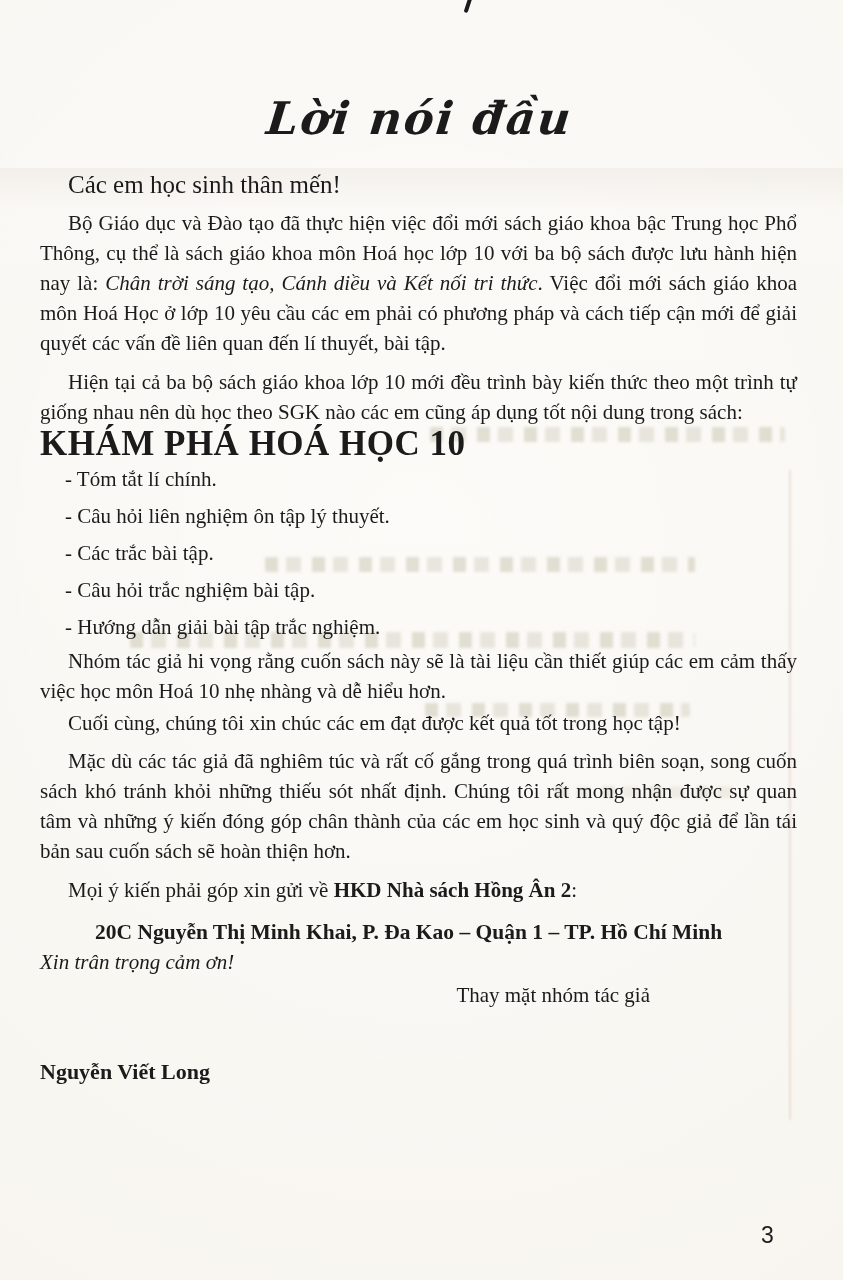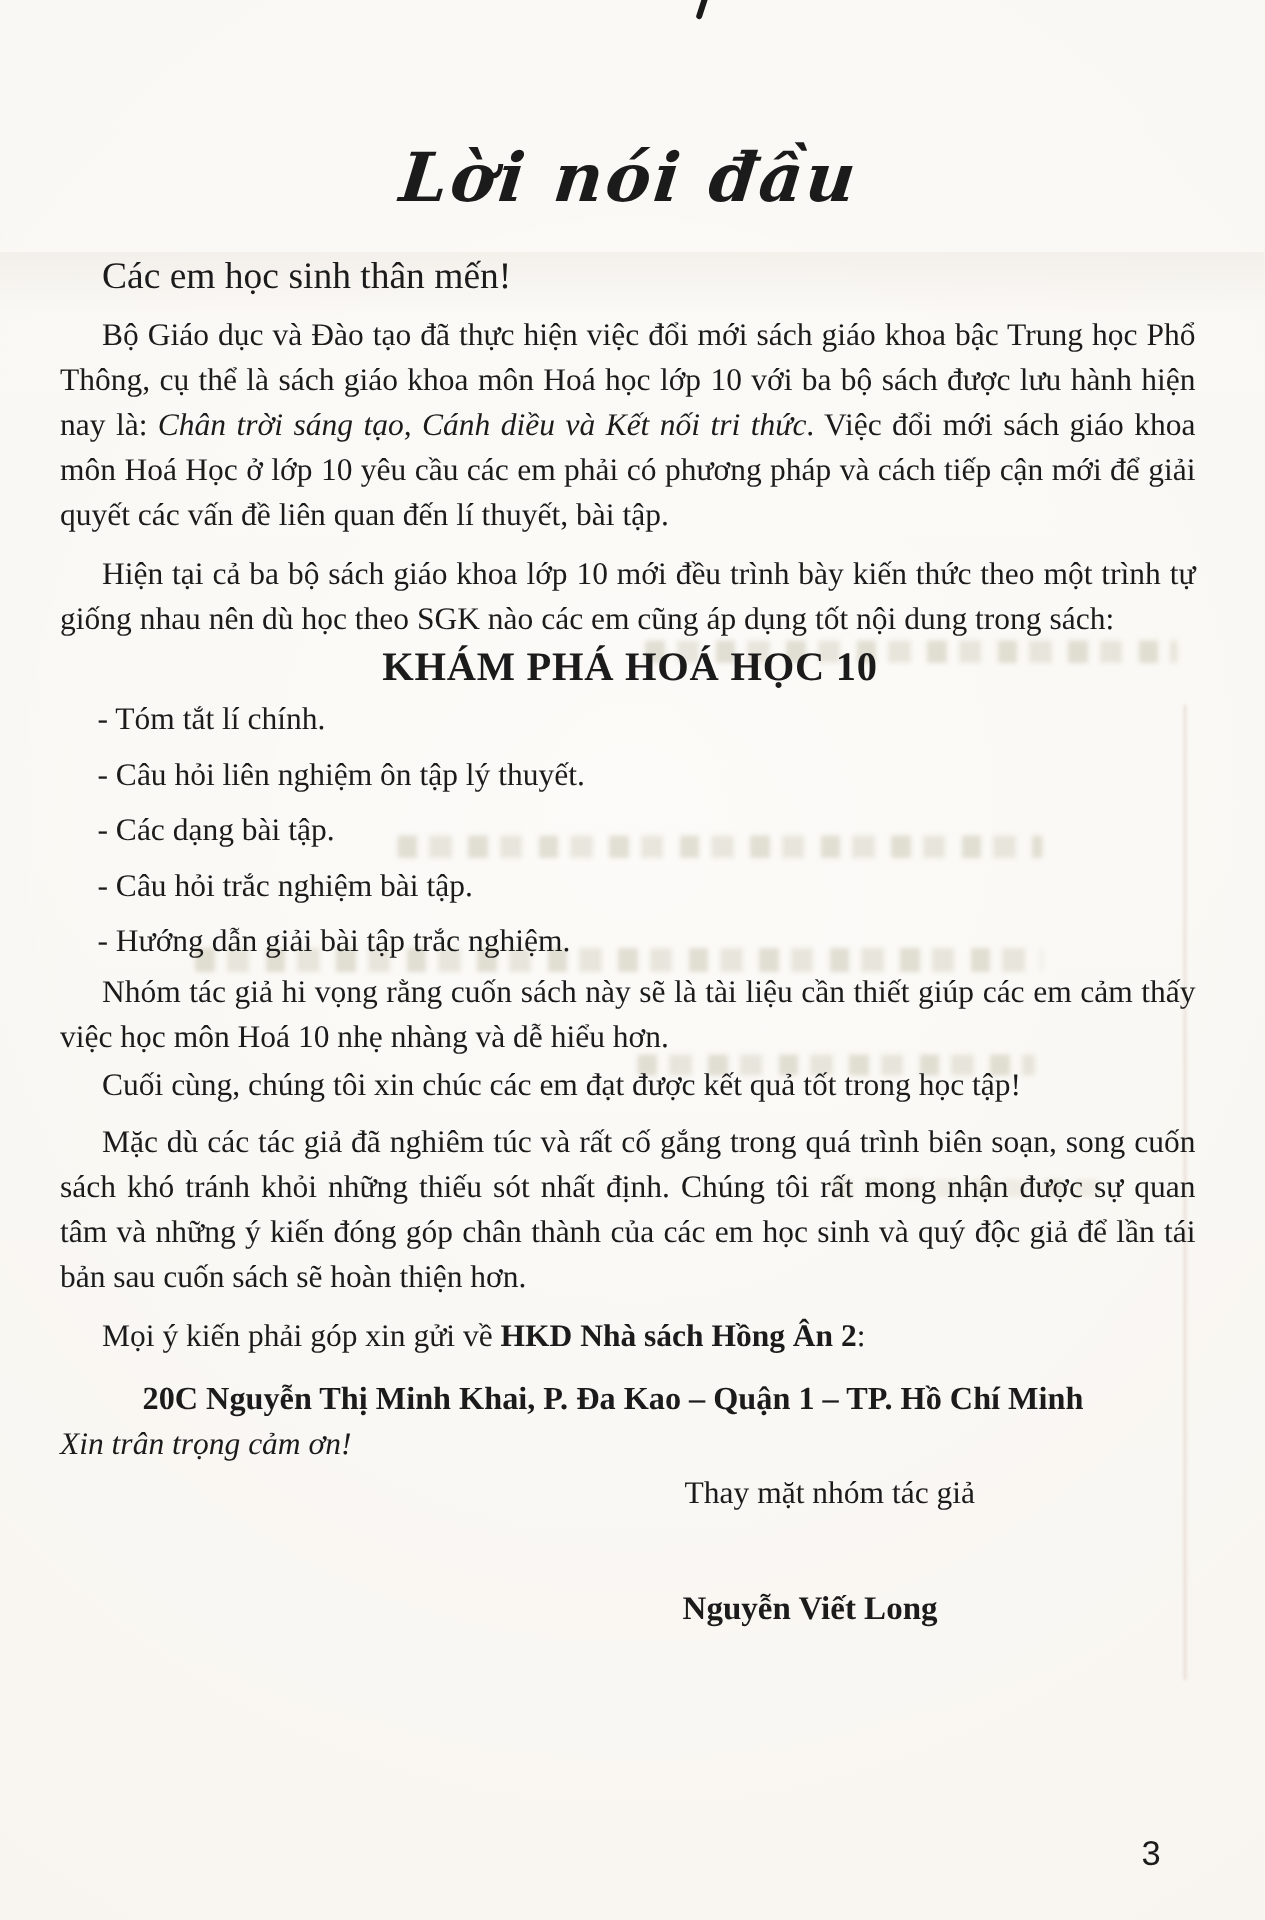--- a/index.html
+++ b/index.html
@@ -39,39 +39,39 @@
     font-size:21px; line-height:30px;
     text-align:justify; text-indent:28px;
     margin:8px 3px 0 0;
   }
   .para .it { font-style:italic; }
   .para .bd { font-weight:bold; }
   .mt9 { margin-top:9px; }
   .mt2 { margin-top:2px; }
 
   .book-heading {
-    margin-top:0; font-size:27px; font-weight:bold;
-    text-align:center; line-height:34px; letter-spacing:.5px;
+    margin-top:0; font-size:35px; font-weight:bold;
+    text-align:left; line-height:34px; letter-spacing:.5px;
   }
 
   .bullets { margin-top:0; }
   .bullet { font-size:21px; line-height:37px; padding-left:25px; }
 
   .address {
     margin-top:12px; font-size:21.5px; font-weight:bold;
     line-height:30px; padding-left:55px;
   }
   .thanks { margin-top:0; font-size:21px; font-style:italic; line-height:30px; }
   .signoff-role {
     margin-top:3px; font-size:21px; line-height:30px;
     text-align:right; padding-right:150px;
   }
   .signoff-name {
     margin-top:47px; font-size:22px; font-weight:bold; line-height:30px;
-    text-align:right; padding-right:175px;
+    padding-right:175px;
   }
   .page-number {
     position:absolute; left:761px; top:1222px;
     font-size:23px; font-family:"Liberation Sans", sans-serif;
   }
 
   
   .topmark {
     position:absolute; left:466px; top:-3px; width:4px; height:16px;
     background:#1a1a1a; transform:rotate(18deg); border-radius:2px;
@@ -118,21 +118,21 @@
     <p class="para"><span>Bộ Giáo dục và Đào tạo đã thực hiện việc đổi mới sách giáo khoa bậc Trung học Phổ Thông, cụ thể là sách giáo khoa môn Hoá học lớp 10 với ba bộ sách được lưu hành hiện nay là: </span><span class="it">Chân trời sáng tạo, Cánh diều và Kết nối tri thức</span><span>. Việc đổi mới sách giáo khoa môn Hoá Học ở lớp 10 yêu cầu các em phải có phương pháp và cách tiếp cận mới để giải quyết các vấn đề liên quan đến lí thuyết, bài tập.</span></p>
 
     <p class="para mt9">Hiện tại cả ba bộ sách giáo khoa lớp 10 mới đều trình bày kiến thức theo một trình tự giống nhau nên dù học theo SGK nào các em cũng áp dụng tốt nội dung trong sách:</p>
 
     <div class="book-heading">KHÁM PHÁ HOÁ HỌC 10</div>
 
 
     <div class="bullets">
       <div class="bullet">- Tóm tắt lí chính.</div>
       <div class="bullet">- Câu hỏi liên nghiệm ôn tập lý thuyết.</div>
-      <div class="bullet">- Các dạng bài tập.</div>
+      <div class="bullet">- Các trắc bài tập.</div>
       <div class="bullet">- Câu hỏi trắc nghiệm bài tập.</div>
       <div class="bullet">- Hướng dẫn giải bài tập trắc nghiệm.</div>
     </div>
 
     <p class="para" style="margin-top:0">Nhóm tác giả hi vọng rằng cuốn sách này sẽ là tài liệu cần thiết giúp các em cảm thấy việc học môn Hoá 10 nhẹ nhàng và dễ hiểu hơn.</p>
 
     <p class="para mt2">Cuối cùng, chúng tôi xin chúc các em đạt được kết quả tốt trong học tập!</p>
 
     <p class="para">Mặc dù các tác giả đã nghiêm túc và rất cố gắng trong quá trình biên soạn, song cuốn sách khó tránh khỏi những thiếu sót nhất định. Chúng tôi rất mong nhận được sự quan tâm và những ý kiến đóng góp chân thành của các em học sinh và quý độc giả để lần tái bản sau cuốn sách sẽ hoàn thiện hơn.</p>
 

